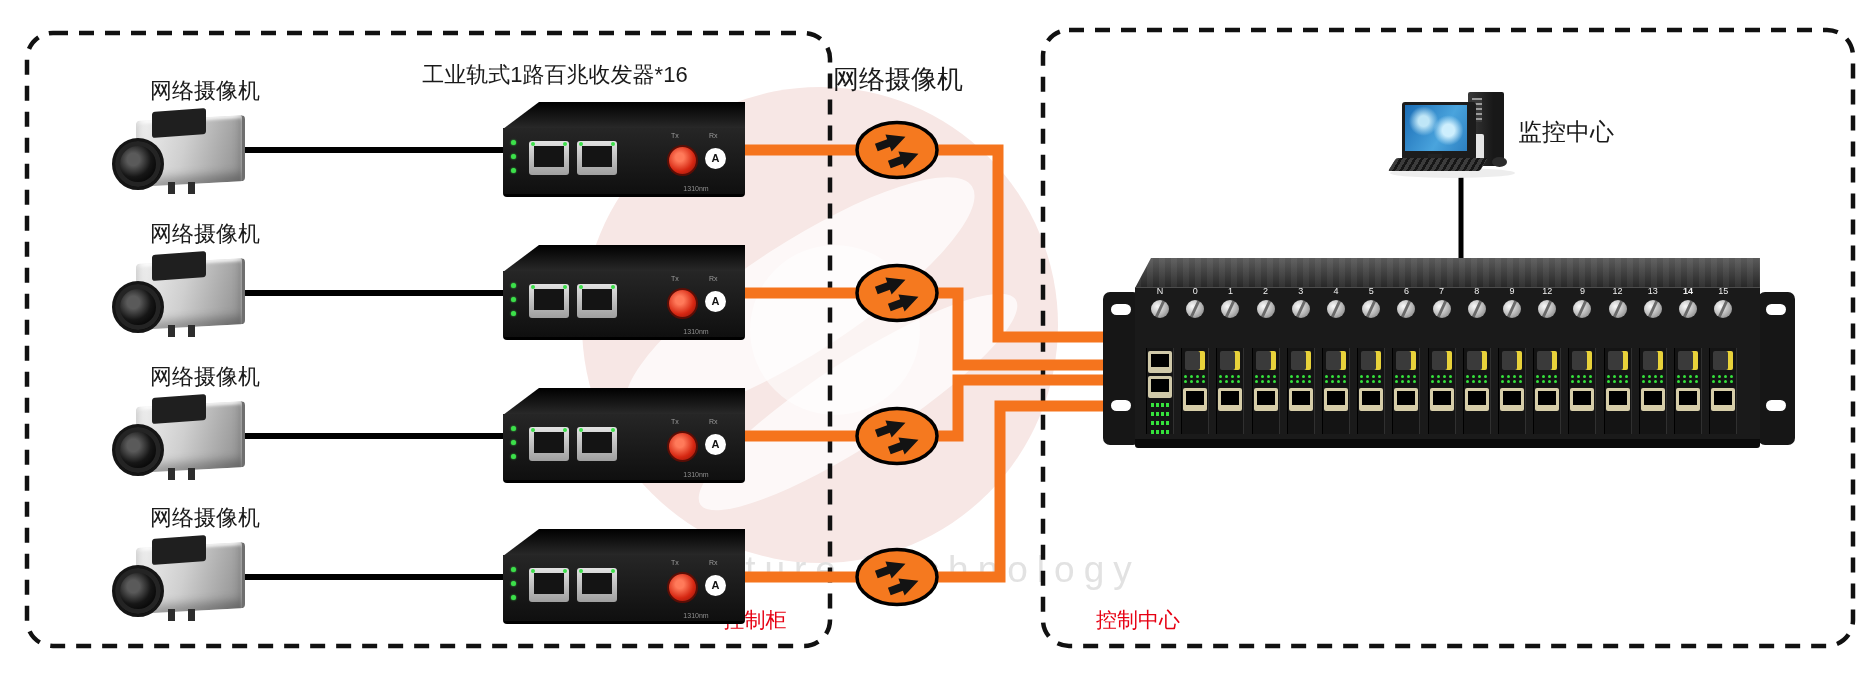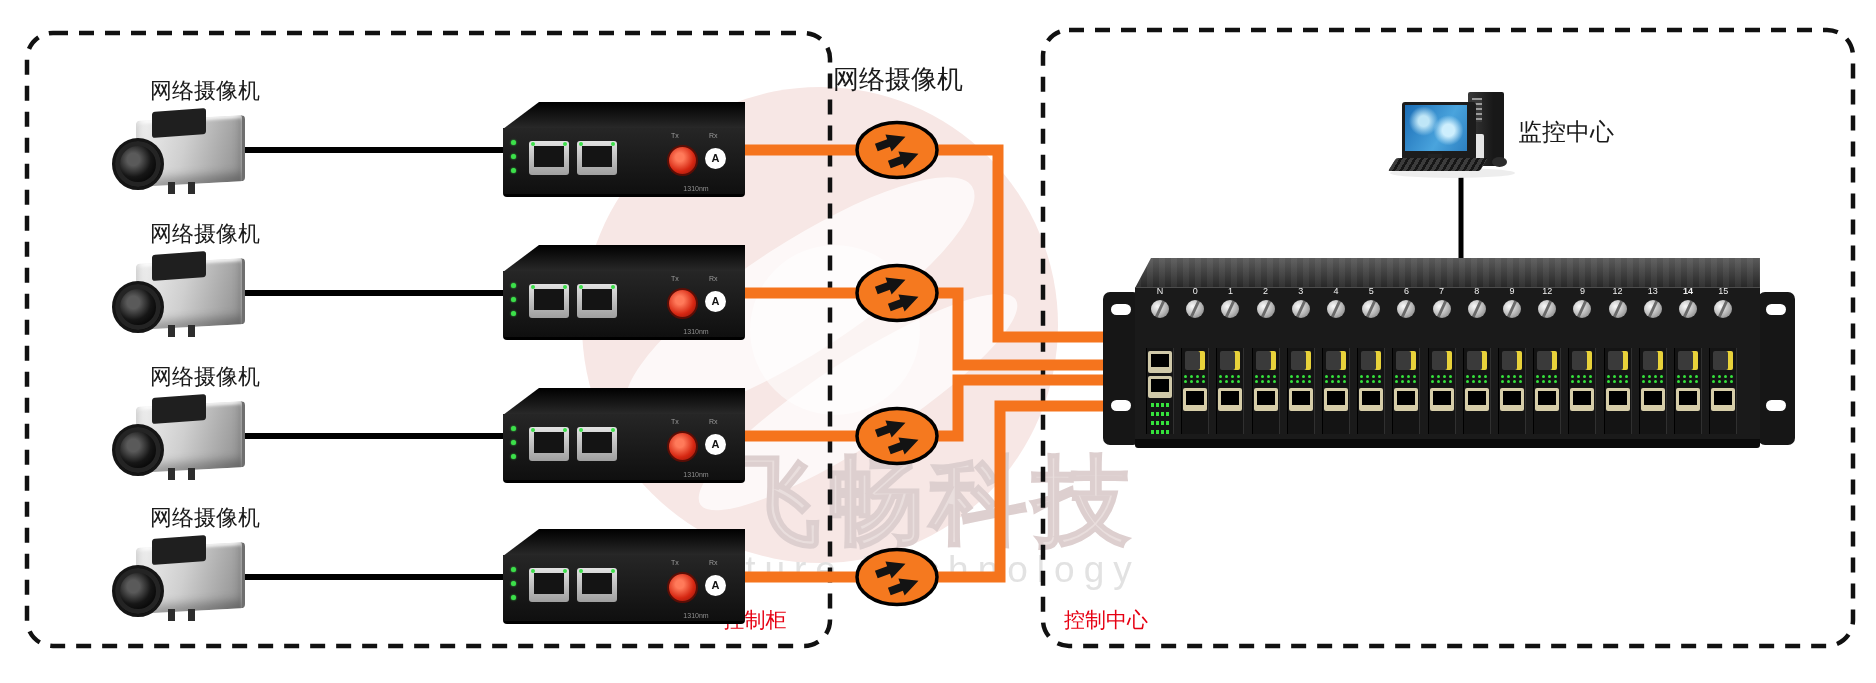--- a/index.html
+++ b/index.html
@@ -127,21 +127,20 @@
 <body>
 
 <div id="canvas">
 
   <svg width="1876" height="683">
     <circle cx="820" cy="325" r="238" class="lg1"></circle>
     <ellipse cx="800" cy="298" rx="205" ry="55" transform="rotate(-33 800 298)" class="lgw"></ellipse>
     <ellipse cx="858" cy="402" rx="188" ry="42" transform="rotate(-33 858 402)" class="lgw"></ellipse>
     <circle cx="835" cy="330" r="85" fill="#fff" opacity="0.55"></circle>
   </svg>
-  <div class="wm-cn">飞畅科技</div>
   <div class="wm-en">Future Technology</div>
 
   <svg width="1876" height="683">
     <rect x="27" y="33" width="803" height="613" rx="26" class="dashedbox"></rect>
     <rect x="1043" y="30" width="810" height="616" rx="26" class="dashedbox"></rect>
 
     <line x1="240" y1="150" x2="512" y2="150" class="blink"></line>
     <line x1="240" y1="293" x2="512" y2="293" class="blink"></line>
     <line x1="240" y1="436" x2="512" y2="436" class="blink"></line>
     <line x1="240" y1="577" x2="512" y2="577" class="blink"></line>
@@ -168,24 +167,25 @@
       <path class="arw" transform="translate(-6,-9) rotate(-20)" d="M-16,-3 L-3,-3 L-3,-8 L15,1 L-3,10 L-3,5 L-16,5 Z"></path>
       <path class="arw" transform="translate(7,8) rotate(-20)" d="M-16,-3 L-3,-3 L-3,-8 L15,1 L-3,10 L-3,5 L-16,5 Z"></path>
     </g>
     <g transform="translate(897,577)">
       <ellipse rx="40" ry="27.5" class="node-e"></ellipse>
       <path class="arw" transform="translate(-6,-9) rotate(-20)" d="M-16,-3 L-3,-3 L-3,-8 L15,1 L-3,10 L-3,5 L-16,5 Z"></path>
       <path class="arw" transform="translate(7,8) rotate(-20)" d="M-16,-3 L-3,-3 L-3,-8 L15,1 L-3,10 L-3,5 L-16,5 Z"></path>
     </g>
   </svg>
 
+  <div class="lbl c" style="left:380px;top:60px;width:350px;font-size:22px;">工业轨式1路百兆收发器*16</div>
   <div class="lbl c" style="left:828px;top:62px;width:140px;font-size:26px;">网络摄像机</div>
   <div class="lbl" style="left:1518px;top:116px;font-size:24px;">监控中心</div>
   <div class="lbl c red" style="left:720px;top:606px;width:70px;font-size:21px;">控制柜</div>
-  <div class="lbl c red" style="left:1056px;top:606px;width:100px;font-size:21px;">控制中心</div>
+  <div class="lbl c red" style="left:1088px;top:606px;width:100px;font-size:21px;">控制中心</div>
 
   <div class="lbl c" style="left:95px;top:76px;width:220px;font-size:22px;">网络摄像机</div>
   <div class="lbl c" style="left:95px;top:219px;width:220px;font-size:22px;">网络摄像机</div>
   <div class="lbl c" style="left:95px;top:362px;width:220px;font-size:22px;">网络摄像机</div>
   <div class="lbl c" style="left:95px;top:503px;width:220px;font-size:22px;">网络摄像机</div>
 
   <div class="camera" style="left:112px;top:110px;">
     <div class="cam-body"></div>
     <div class="cam-top"></div>
     <div class="cam-lens"></div>

